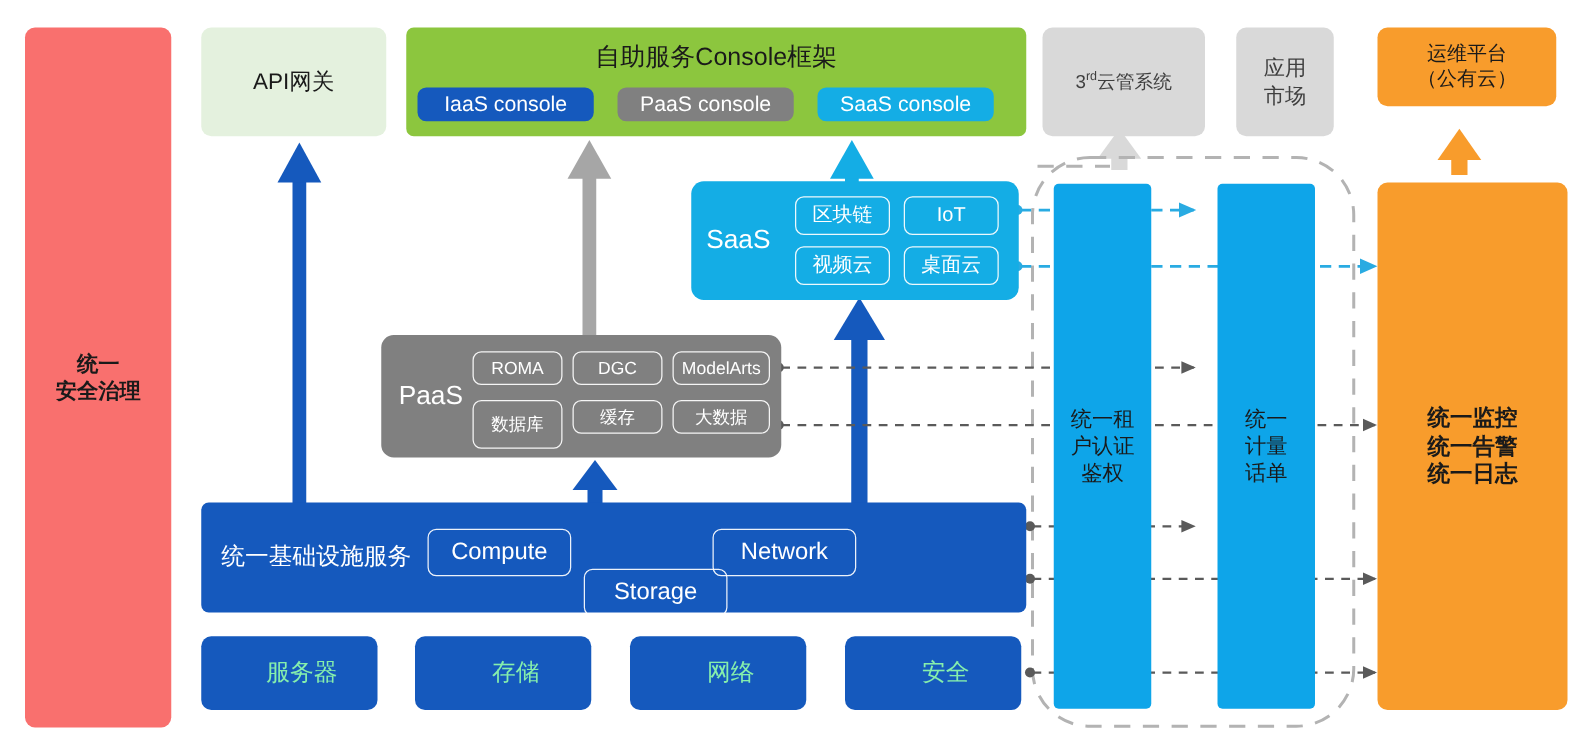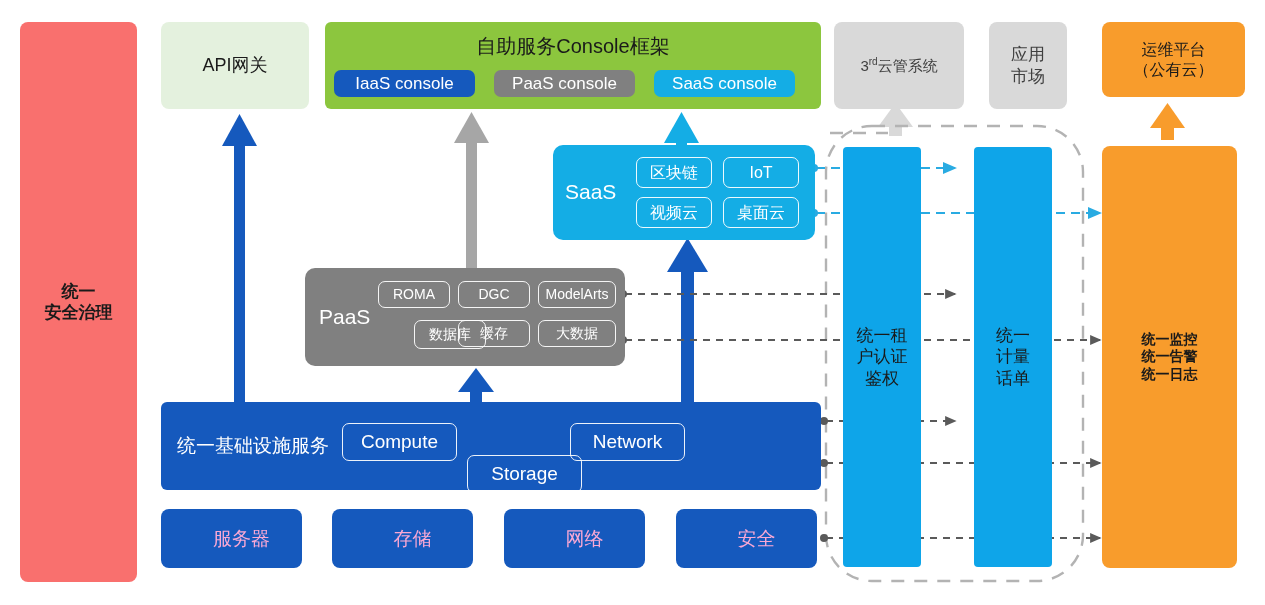--- a/index.html
+++ b/index.html
@@ -40,21 +40,21 @@
 
   
   .red-panel      { background:#f9706e; }
   .apigw          { background:#e4f1de; color:#1a1a1a; }
   .green-panel    { background:#8cc63e; }
   .grey-panel     { background:#d9d9d9; color:#3f3f3f; }
   .orange-panel   { background:#f89c2c; color:#1a1a1a; }
   .saas-panel     { background:#14ade5; }
   .paas-panel     { background:#808080; }
   .iaas-bar       { background:#1559bd; }
-  .blue-box       { background:#1559bd; color:#f9a8d4;padding-left:20px; }
+  .blue-box       { background:#1559bd; color:#86efac;padding-left:20px; }
   .grey-col       { background:#0ea5e9; }
 
   .con-iaas { background:#1559bd; color:#ffffff; }
   .con-paas { background:#808080; color:#ffffff; }
   .con-saas { background:#14ade5; color:#ffffff; }
 
   .outline-pill {
     border:1.5px solid rgba(255,255,255,0.92);
     color:#ffffff;
     background:transparent;
@@ -180,21 +180,21 @@
 
   <div class="box grey-panel" style="left:834px; top:22px; width:130px; height:87px; font-size:15px;">
     <span><span>3</span><sup style="font-size:10px;">rd</sup><span>云管系统</span></span>
   </div>
 
   <div class="box grey-panel" style="left:989px; top:22px; width:78px; height:87px; font-size:17px;">
     <span>应用
 市场</span>
   </div>
 
-  <div class="box orange-panel" style="left:1102px; top:22px; width:143px; height:75px; font-size:16px;align-items:center;">
+  <div class="box orange-panel" style="left:1102px; top:22px; width:143px; height:63px; font-size:16px;align-items:center;">
     <span>运维平台
 （公有云）</span>
   </div>
 
   <div class="box saas-panel" style="left:553px; top:145px; width:262px; height:95px; display:block; border-radius:10px;">
     <div style="position:absolute; left:12px; top:0; height:100%; display:flex; align-items:center; font-size:21px; color:#ffffff;">SaaS</div>
 
     <div class="pill outline-pill" style="left:83px; top:12px; width:76px; height:31px; font-size:16px;">
       <span>区块链</span>
     </div>
@@ -214,21 +214,21 @@
 
     <div class="pill outline-pill" style="left:73px; top:13px; width:72px; height:27px; font-size:14px;">
       <span>ROMA</span>
     </div>
     <div class="pill outline-pill" style="left:153px; top:13px; width:72px; height:27px; font-size:14px;">
       <span>DGC</span>
     </div>
     <div class="pill outline-pill" style="left:233px; top:13px; width:78px; height:27px; font-size:14px;">
       <span>ModelArts</span>
     </div>
-    <div class="pill outline-pill" style="left:73px; top:52px; width:72px; height:29px; font-size:14px;margin-left:36px;">
+    <div class="pill outline-pill" style="left:73px; top:52px; width:72px; height:39px; font-size:14px;">
       <span>数据库</span>
     </div>
     <div class="pill outline-pill" style="left:153px; top:52px; width:72px; height:27px; font-size:14px;">
       <span>缓存</span>
     </div>
     <div class="pill outline-pill" style="left:233px; top:52px; width:78px; height:27px; font-size:14px;">
       <span>大数据</span>
     </div>
   </div>
 
@@ -263,19 +263,19 @@
     <span>统一租
 户认证
 鉴权</span>
   </div>
   <div class="box grey-col" style="left:974px; top:147px; width:78px; height:420px; font-size:17px; color:#1a1a1a; border-radius:4px;">
     <span>统一
 计量
 话单</span>
   </div>
 
-  <div class="box orange-panel" style="left:1102px; top:146px; width:135px; height:422px; font-size:14px; font-weight:600;">
+  <div class="box orange-panel" style="left:1102px; top:146px; width:152px; height:422px; font-size:18px; font-weight:600;">
     <span>统一监控
 统一告警
 统一日志</span>
   </div>
 
 </div>
 
 </body></html>

